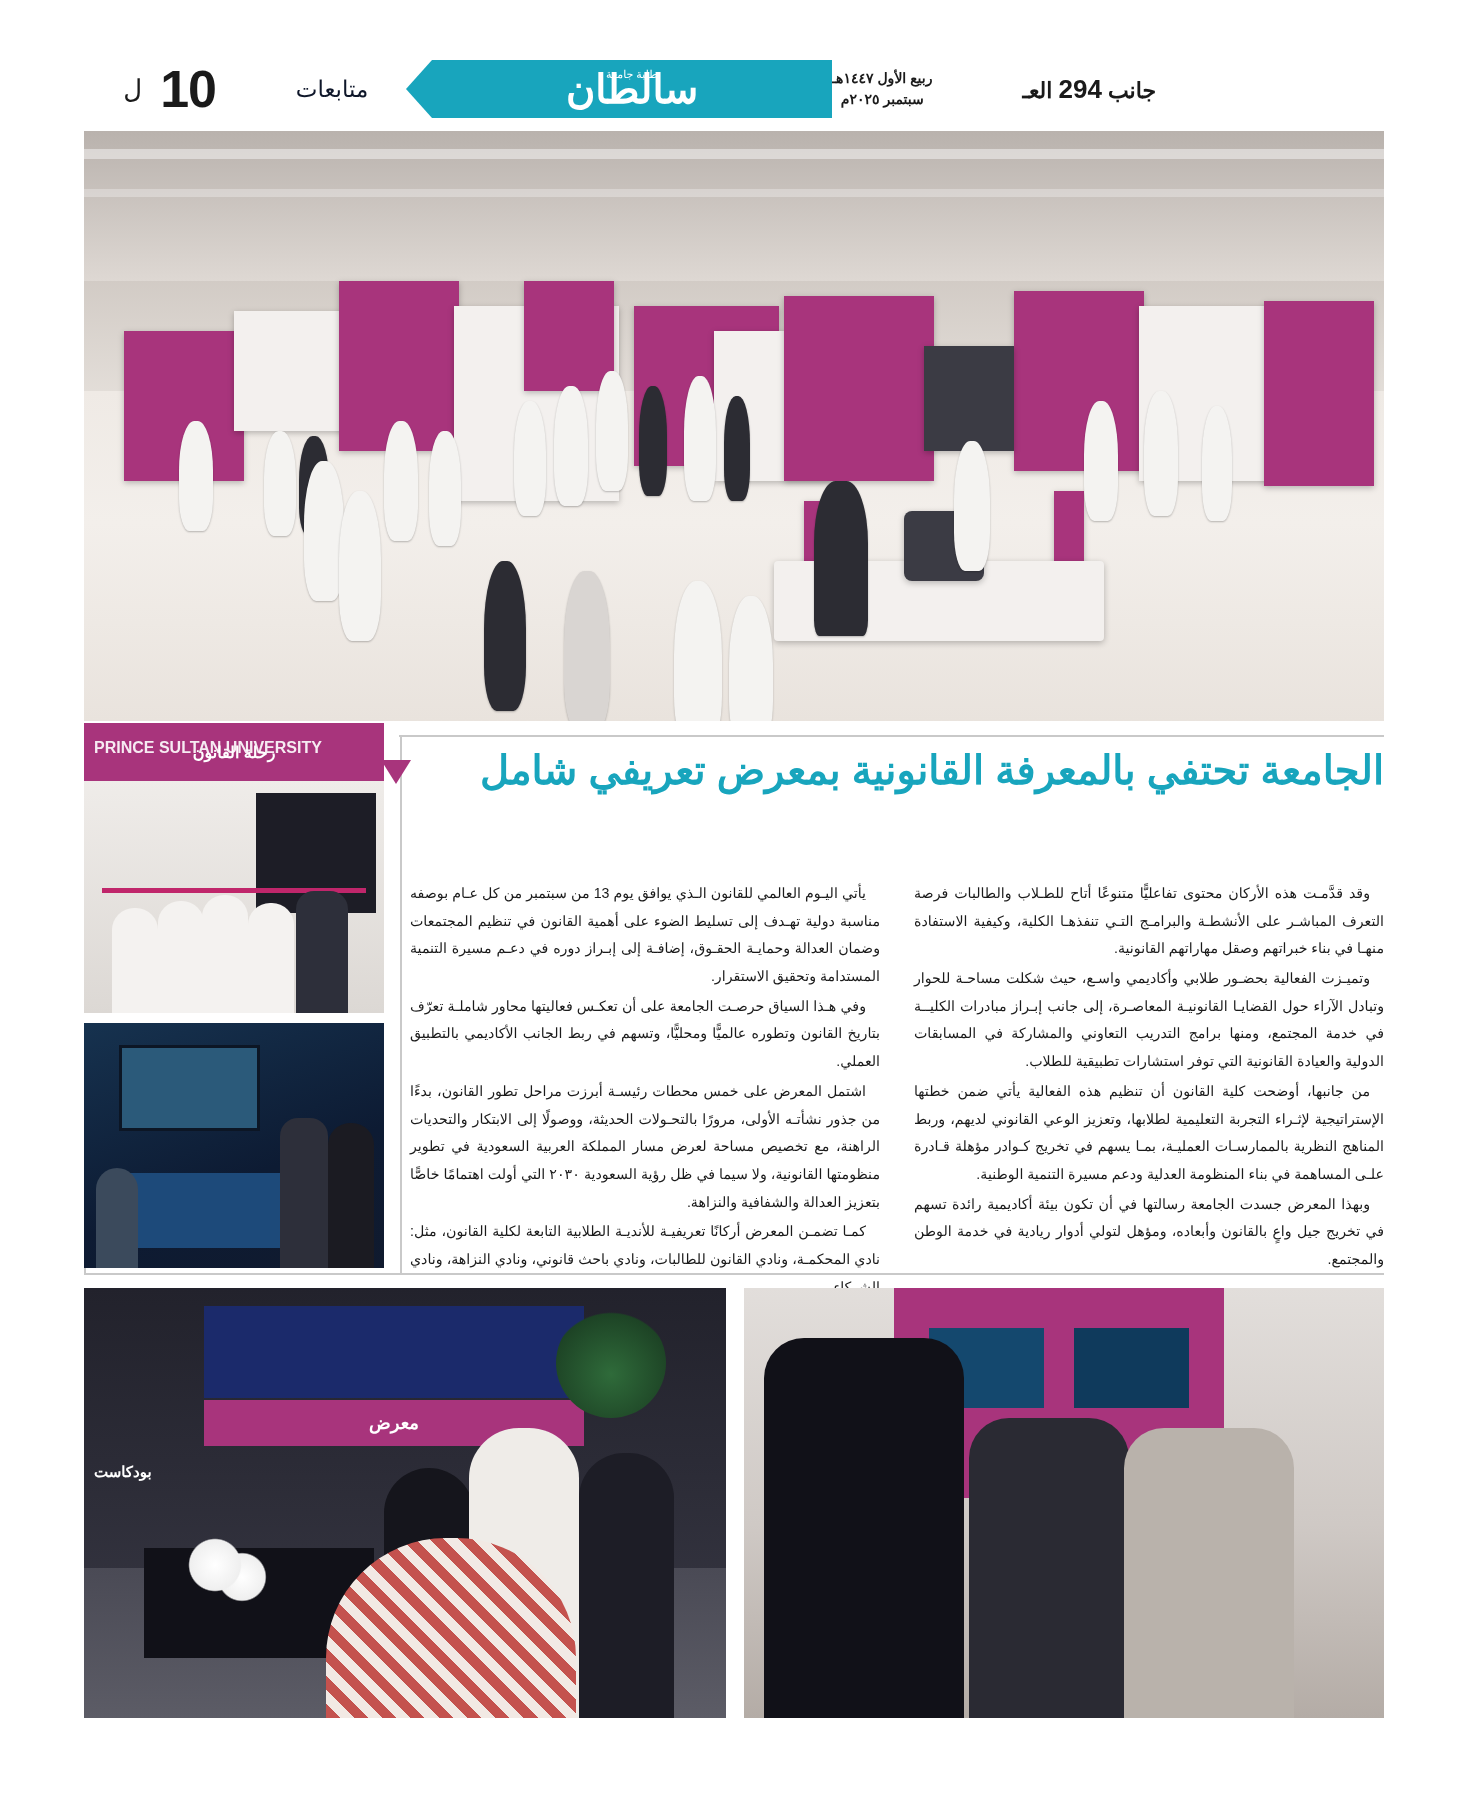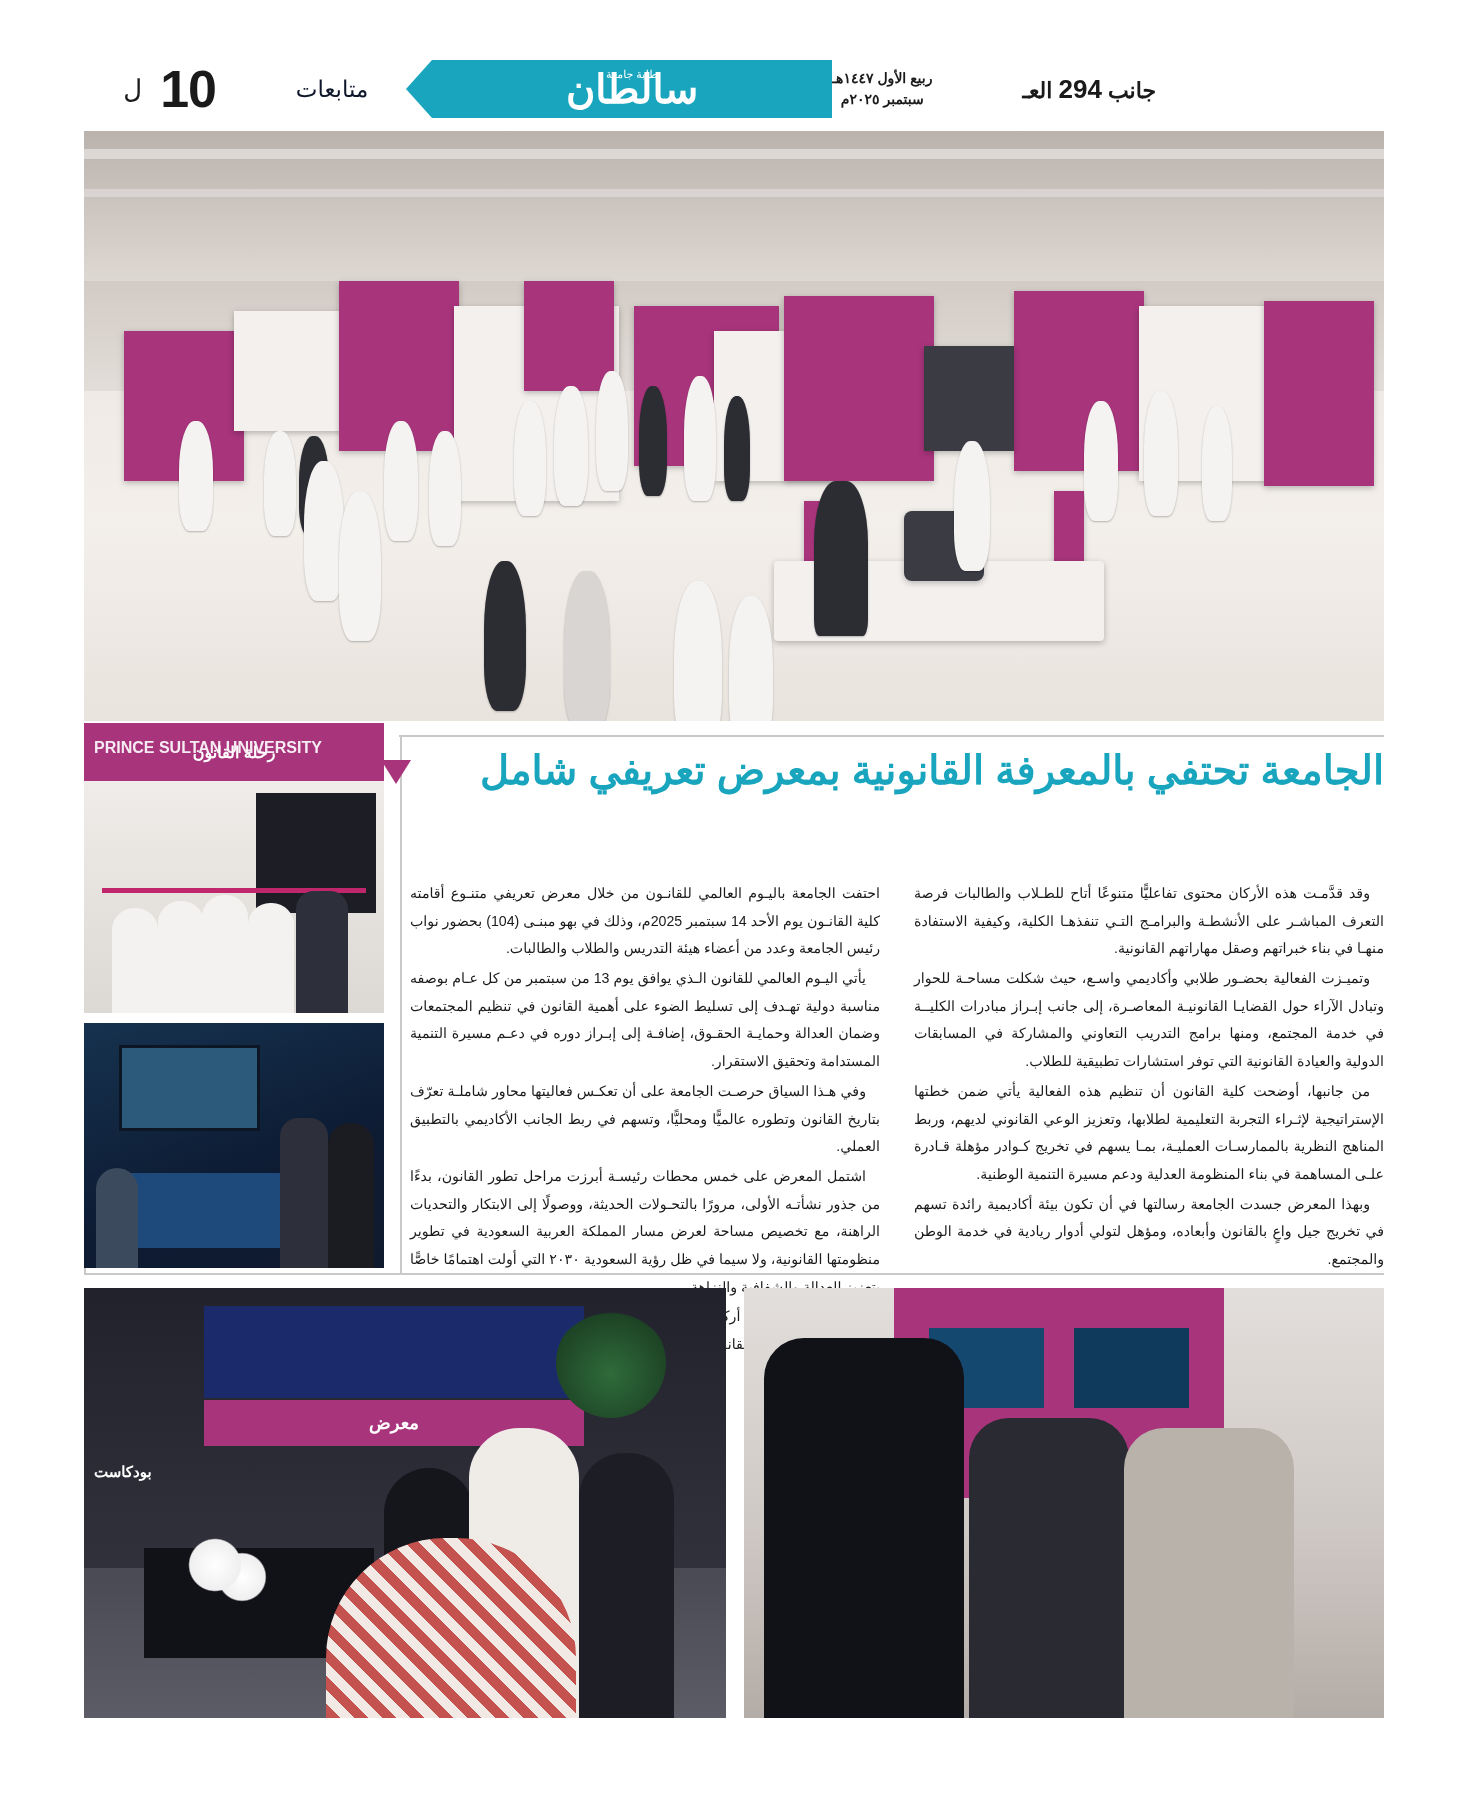--- a/index.html
+++ b/index.html
@@ -411,21 +411,20 @@
 </div>
 
 <div class="cols">
   <div class="col">
     <p class="indent">وقد قدَّمـت هذه الأركان محتوى تفاعليًّا متنوعًا أتاح للطـلاب والطالبات فرصة التعرف المباشـر على الأنشطـة والبرامـج التـي تنفذهـا الكلية، وكيفية الاستفادة منهـا في بناء خبراتهم وصقل مهاراتهم القانونية.</p>
     <p class="indent">وتميـزت الفعالية بحضـور طلابي وأكاديمي واسـع، حيث شكلت مساحـة للحوار وتبادل الآراء حول القضايـا القانونيـة المعاصـرة، إلى جانب إبـراز مبادرات الكليــة في خدمة المجتمع، ومنها برامج التدريب التعاوني والمشاركة في المسابقات الدولية والعيادة القانونية التي توفر استشارات تطبيقية للطلاب.</p>
     <p class="indent">من جانبها، أوضحت كلية القانون أن تنظيم هذه الفعالية يأتي ضمن خطتها الإستراتيجية لإثـراء التجربة التعليمية لطلابها، وتعزيز الوعي القانوني لديهم، وربط المناهج النظرية بالممارسـات العمليـة، بمـا يسهم في تخريج كـوادر مؤهلة قـادرة علـى المساهمة في بناء المنظومة العدلية ودعم مسيرة التنمية الوطنية.</p>
     <p class="indent">وبهذا المعرض جسدت الجامعة رسالتها في أن تكون بيئة أكاديمية رائدة تسهم في تخريج جيل واعٍ بالقانون وأبعاده، ومؤهل لتولي أدوار ريادية في خدمة الوطن والمجتمع.</p>
   </div>
   <div class="col">
-    <p>احتفت الجامعة باليـوم العالمي للقانـون من خلال معرض تعريفي متنـوع أقامته كلية القانـون يوم الأحد 14 سبتمبر 2025م، وذلك في بهو مبنـى (104) بحضور نواب رئيس الجامعة وعدد من أعضاء هيئة التدريس والطلاب والطالبات.</p>
     <p class="indent">يأتي اليـوم العالمي للقانون الـذي يوافق يوم 13 من سبتمبر من كل عـام بوصفه مناسبة دولية تهـدف إلى تسليط الضوء على أهمية القانون في تنظيم المجتمعات وضمان العدالة وحمايـة الحقـوق، إضافـة إلى إبـراز دوره في دعـم مسيرة التنمية المستدامة وتحقيق الاستقرار.</p>
     <p class="indent">وفي هـذا السياق حرصـت الجامعة على أن تعكـس فعاليتها محاور شاملـة تعرّف بتاريخ القانون وتطوره عالميًّا ومحليًّا، وتسهم في ربط الجانب الأكاديمي بالتطبيق العملي.</p>
     <p class="indent">اشتمل المعرض على خمس محطات رئيسـة أبرزت مراحل تطور القانون، بدءًا من جذور نشأتـه الأولى، مرورًا بالتحـولات الحديثة، ووصولًا إلى الابتكار والتحديات الراهنة، مع تخصيص مساحة لعرض مسار المملكة العربية السعودية في تطوير منظومتها القانونية، ولا سيما في ظل رؤية السعودية ٢٠٣٠ التي أولت اهتمامًا خاصًّا بتعزيز العدالة والشفافية والنزاهة.</p>
     <p class="indent">كمـا تضمـن المعرض أركانًا تعريفيـة للأنديـة الطلابية التابعة لكلية القانون، مثل: نادي المحكمـة، ونادي القانون للطالبات، ونادي باحث قانوني، ونادي النزاهة، ونادي الشركاء</p>
   </div>
 </div>
 
 <div class="side-photo-1">
   <div class="wall"></div>
   <div class="banner-strip">

